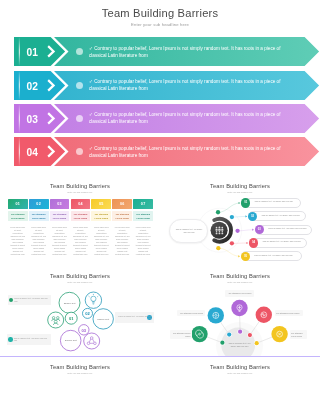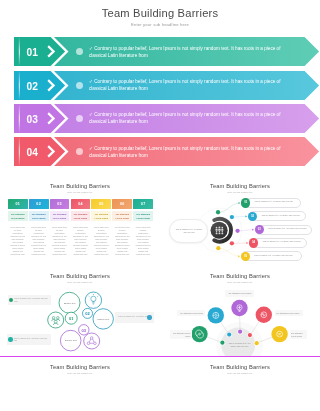--- a/index.html
+++ b/index.html
@@ -1,17 +1,17 @@
 <!DOCTYPE html>
 <html><head>
 <meta charset="utf-8">
 <style>
   html,body{margin:0;padding:0;background:#ffffff;}
   body{width:320px;height:411px;overflow:hidden;font-family:"Liberation Sans",sans-serif;-webkit-font-smoothing:antialiased;}
-  .page{position:relative;width:320px;height:411px;background:#d946ef;}
+  .page{position:relative;width:320px;height:411px;background:#c4b5fd;}
 
   
   .hero{position:absolute;left:0;top:0;width:320px;height:176px;background:#fff;}
   .hero-title{position:absolute;left:0;top:7.2px;width:320px;text-align:center;font-size:11.15px;color:#4a4a4a;letter-spacing:0.2px;}
   .hero-sub{position:absolute;left:0;top:21.5px;width:320px;text-align:center;font-size:4.2px;color:#9a9a9a;letter-spacing:.15px;}
 
   .row{position:absolute;left:14px;width:292px;height:29px;}
   .row .leftsvg{position:absolute;left:0;top:0;}
   .row .num{position:absolute;left:7.3px;top:0;width:22px;height:29px;line-height:31.4px;text-align:center;font-size:10.2px;font-weight:bold;color:#fff;letter-spacing:.2px;}
   .row .chev{position:absolute;left:32.6px;top:8.1px;}

